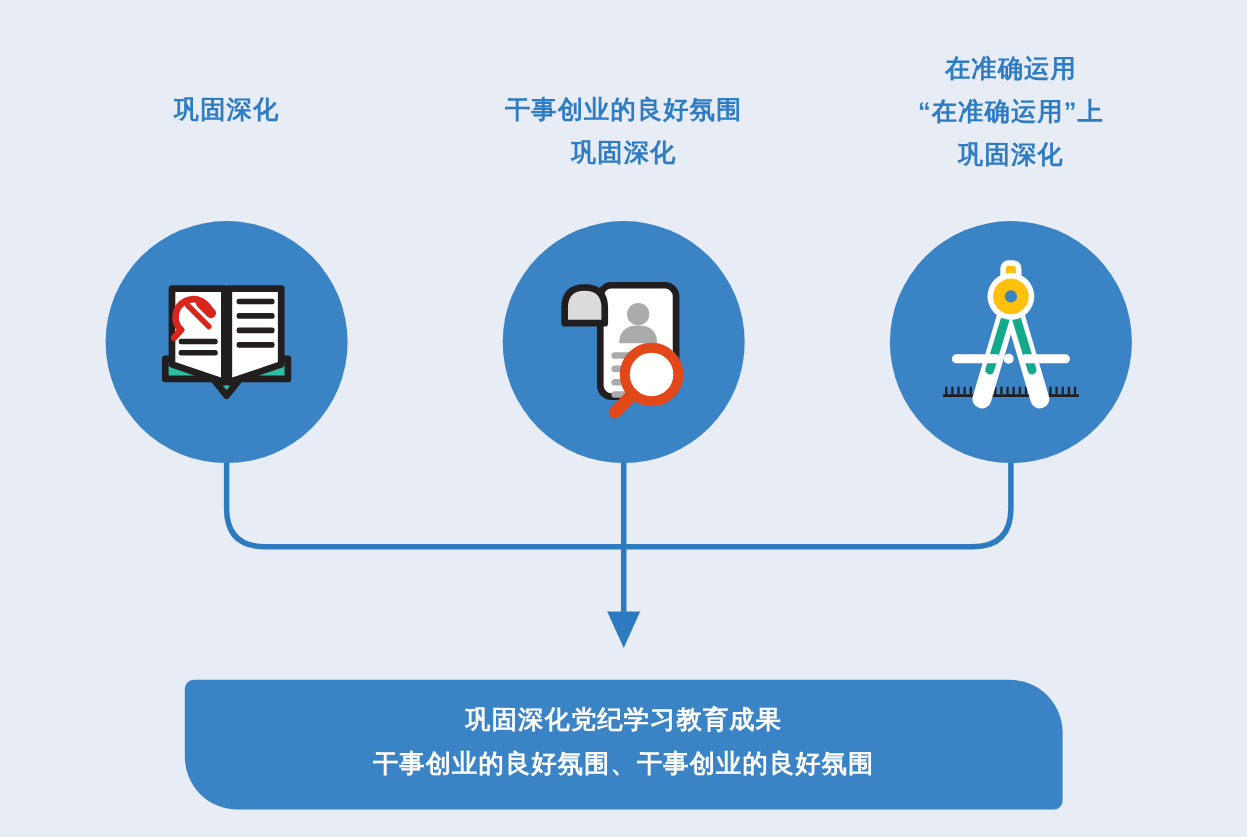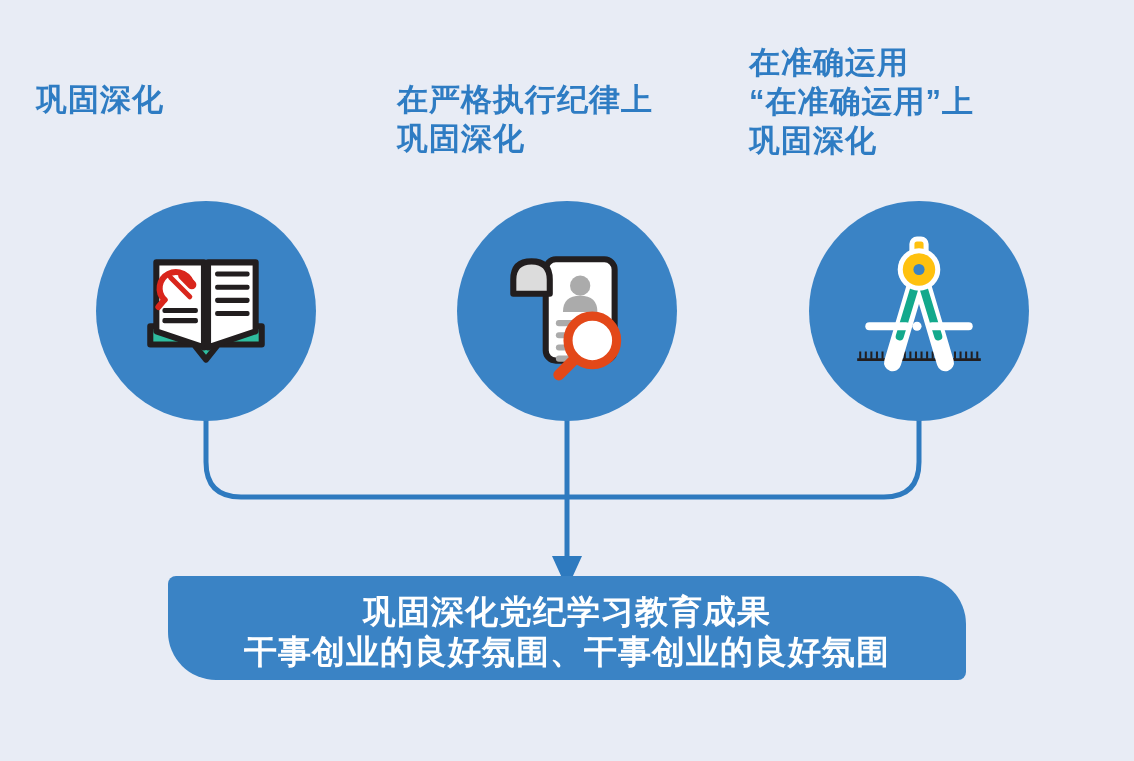--- a/index.html
+++ b/index.html
@@ -23,24 +23,24 @@
     font-family:"Liberation Sans","DejaVu Sans",sans-serif;
     background:var(--background);
     overflow:hidden;
   }
   .canvas{position:relative;width:1134px;height:761px;background:var(--background);}
 
   
   .col-label{
     position:absolute;
     width:340px;
-    text-align:left;
+    text-align:center;
     color:var(--heading-blue);
     font-weight:bold;
-    font-size:31px;
+    font-size:23px;
     line-height:39px;
     letter-spacing:1px;
   }
   .col-label span{display:block;}
   .col-label.l1{left:36px;top:80px;}
   .col-label.l2{left:397px;top:80px;}
   .col-label.l3{left:749px;top:43px;}
 
   
   .connector{position:absolute;left:0;top:0;width:1134px;height:761px;}
@@ -73,44 +73,44 @@
   .fill-dark{fill:var(--icon-outline);}
   .red-stroke{stroke:var(--red);fill:none;stroke-linecap:round;}
   .orange-stroke{stroke:var(--orange);fill:none;stroke-linecap:round;}
   .white-stroke{stroke:var(--white);fill:none;stroke-linecap:round;}
   .cteal-stroke{stroke:var(--compass-teal);fill:none;stroke-linecap:round;}
   .dark-stroke{stroke:var(--icon-outline);fill:none;}
 
   
   .conclusion-box{
     position:absolute;
-    left:168px;top:576px;
-    width:798px;height:104px;
+    left:168px;top:618px;
+    width:798px;height:118px;
     background:var(--accent-blue);
     border-radius:8px 48px 8px 48px;
     color:var(--white);
     font-weight:bold;
-    font-size:33px;
+    font-size:23px;
     line-height:40px;
     letter-spacing:1px;
     text-align:center;
     padding-top:16px;
   }
   .conclusion-box span{display:block;}
 </style>
 </head>
 <body>
 
 <div class="canvas">
 
   <div class="col-label l1">
     <span>巩固深化</span>
   </div>
   <div class="col-label l2">
-    <span>在严格执行纪律上</span>
+    <span>干事创业的良好氛围</span>
     <span>巩固深化</span>
   </div>
   <div class="col-label l3">
     <span>在准确运用</span>
     <span>“在准确运用”上</span>
     <span>巩固深化</span>
   </div>
 
   <svg class="connector" viewBox="0 0 1134 761" aria-hidden="true">
     <path class="stroke" d="M206,418 V462 Q206,497 241,497 H884 Q919,497 919,462 V418"></path>

